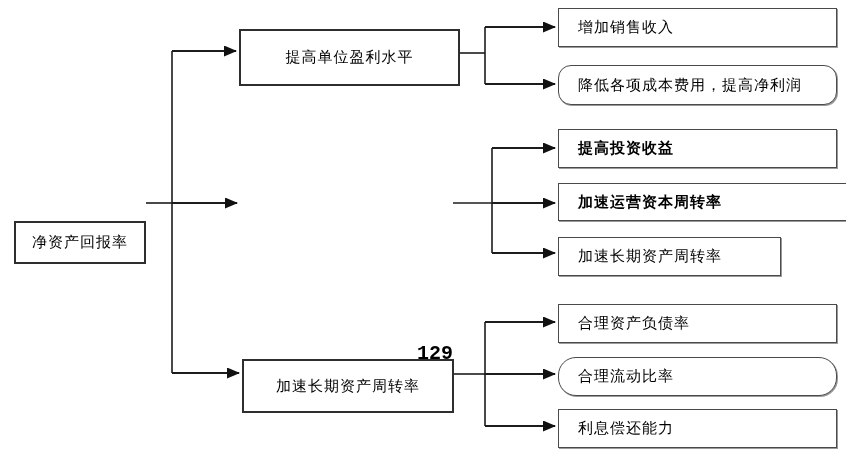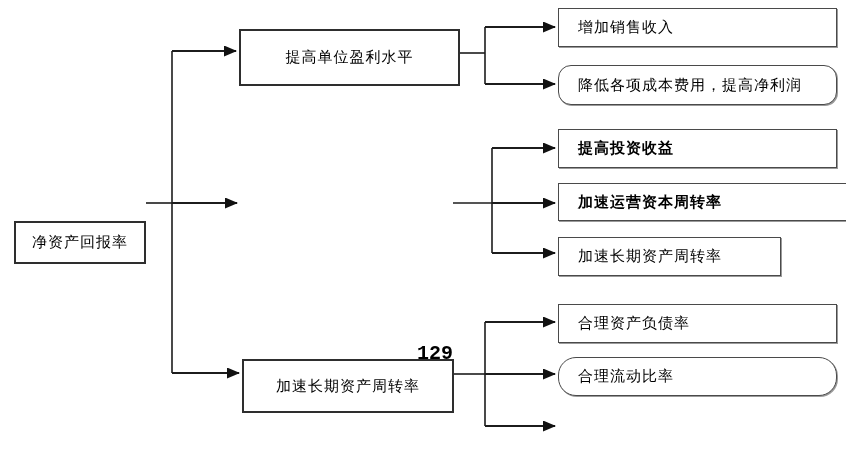--- a/index.html
+++ b/index.html
@@ -101,16 +101,17 @@
 
   <div class="node lv3" style="left:558px; top:8px; width:279px; height:39px;">增加销售收入</div>
   <div class="node lv3" style="left:558px; top:65px; width:279px; height:40px;border-radius:13px;">降低各项成本费用，提高净利润</div>
 
   <div class="node lv3" style="left:558px; top:129px; width:279px; height:39px;font-weight:bold;">提高投资收益</div>
   <div class="node lv3" style="left:558px; top:183px; width:336px; height:38px;font-weight:bold;">加速运营资本周转率</div>
   <div class="node lv3" style="left:558px; top:237px; width:223px; height:39px;">加速长期资产周转率</div>
 
   <div class="node lv3" style="left:558px; top:304px; width:279px; height:39px;font-family:Liberation Serif, serif;">合理资产负债率</div>
   <div class="node lv3" style="left:558px; top:357px; width:279px; height:39px;border-radius:18px;">合理流动比率</div>
+  <div class="node lv3" style="left:558px; top:409px; width:279px; height:39px;">利息偿还能力</div>
 
   <div class="page-number">129</div>
 
 </div>
 
 </body></html>

